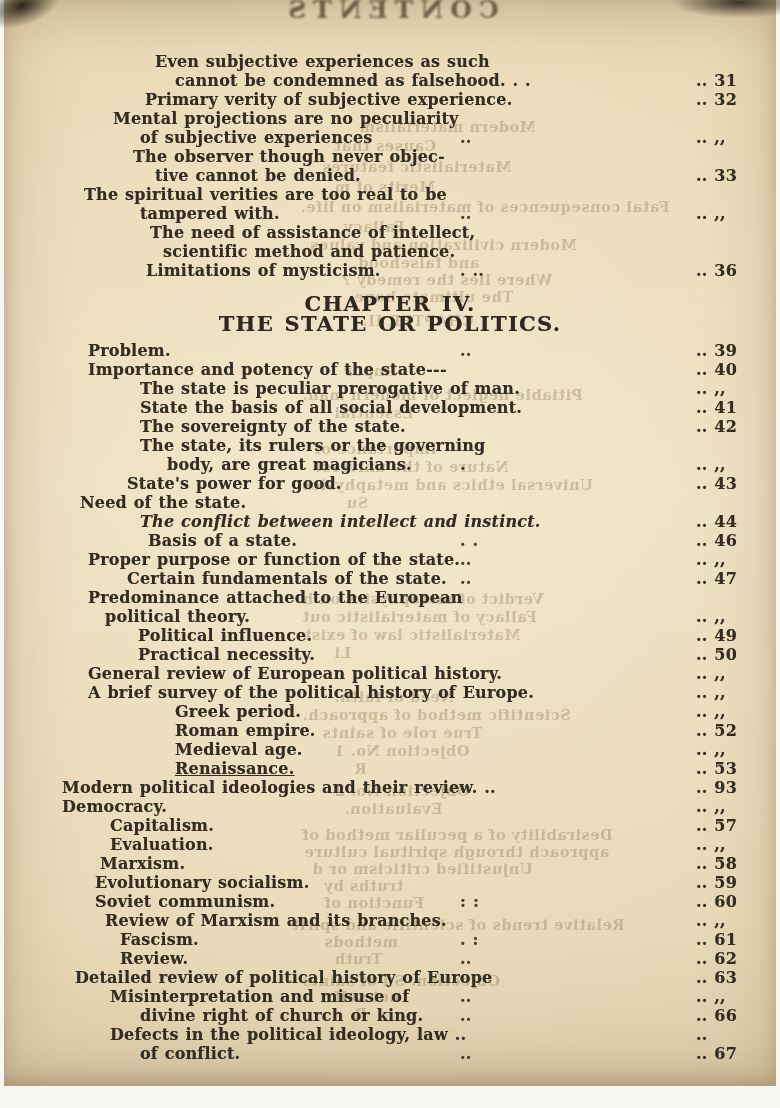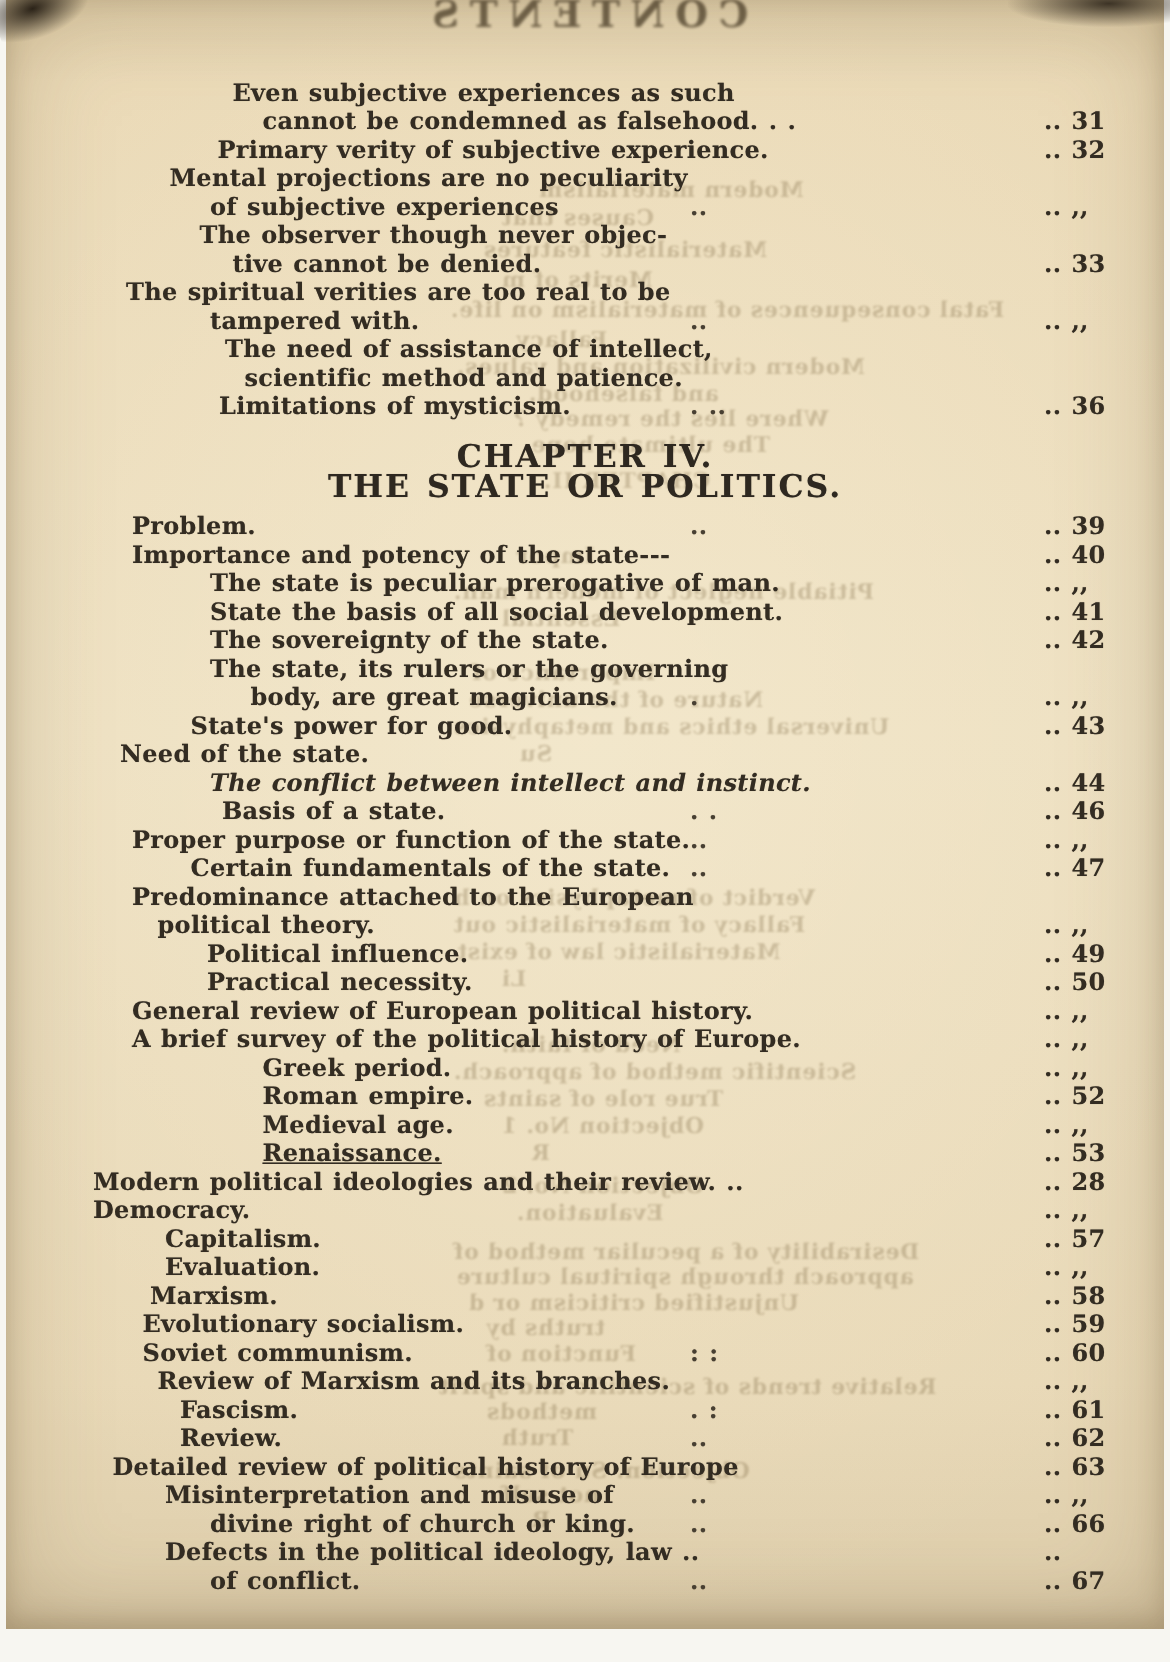--- a/index.html
+++ b/index.html
@@ -141,21 +141,21 @@
         <div class="toc-row"><span class="entry-text" style="margin-left: 26px;">Predominance attached to the European</span></div>
         <div class="toc-row"><span class="entry-text" style="margin-left: 43px;">political theory.</span><span class="page-ref">.. ,,</span></div>
         <div class="toc-row"><span class="entry-text" style="margin-left: 76px;">Political influence.</span><span class="page-ref">.. 49</span></div>
         <div class="toc-row"><span class="entry-text" style="margin-left: 76px;">Practical necessity.</span><span class="page-ref">.. 50</span></div>
         <div class="toc-row"><span class="entry-text" style="margin-left: 26px;">General review of European political history.</span><span class="page-ref">.. ,,</span></div>
         <div class="toc-row"><span class="entry-text" style="margin-left: 26px;">A brief survey of the political history of Europe.</span><span class="page-ref">.. ,,</span></div>
         <div class="toc-row"><span class="entry-text" style="margin-left: 113px;">Greek period.</span><span class="page-ref">.. ,,</span></div>
         <div class="toc-row"><span class="entry-text" style="margin-left: 113px;">Roman empire.</span><span class="page-ref">.. 52</span></div>
         <div class="toc-row"><span class="entry-text" style="margin-left: 113px;">Medieval age.</span><span class="page-ref">.. ,,</span></div>
         <div class="toc-row"><span class="entry-text" style="margin-left: 113px; text-decoration: underline;">Renaissance.</span><span class="page-ref">.. 53</span></div>
-        <div class="toc-row"><span class="entry-text" style="margin-left: 0px;">Modern political ideologies and their review. ..</span><span class="page-ref">.. 28</span></div>
+        <div class="toc-row"><span class="entry-text" style="margin-left: 0px;">Modern political ideologies and their review. ..</span><span class="page-ref">.. 93</span></div>
         <div class="toc-row"><span class="entry-text" style="margin-left: 0px;">Democracy.</span><span class="page-ref">.. ,,</span></div>
         <div class="toc-row"><span class="entry-text" style="margin-left: 48px;">Capitalism.</span><span class="page-ref">.. 57</span></div>
         <div class="toc-row"><span class="entry-text" style="margin-left: 48px;">Evaluation.</span><span class="page-ref">.. ,,</span></div>
         <div class="toc-row"><span class="entry-text" style="margin-left: 38px;">Marxism.</span><span class="page-ref">.. 58</span></div>
         <div class="toc-row"><span class="entry-text" style="margin-left: 33px;">Evolutionary socialism.</span><span class="page-ref">.. 59</span></div>
         <div class="toc-row"><span class="entry-text" style="margin-left: 33px;">Soviet communism.</span><span class="mid-leader">: :</span><span class="page-ref">.. 60</span></div>
         <div class="toc-row"><span class="entry-text" style="margin-left: 43px;">Review of Marxism and its branches.</span><span class="page-ref">.. ,,</span></div>
         <div class="toc-row"><span class="entry-text" style="margin-left: 58px;">Fascism.</span><span class="mid-leader">. :</span><span class="page-ref">.. 61</span></div>
         <div class="toc-row"><span class="entry-text" style="margin-left: 58px;">Review.</span><span class="mid-leader">..</span><span class="page-ref">.. 62</span></div>
         <div class="toc-row"><span class="entry-text" style="margin-left: 13px;">Detailed review of political history of Europe</span><span class="page-ref">.. 63</span></div>

